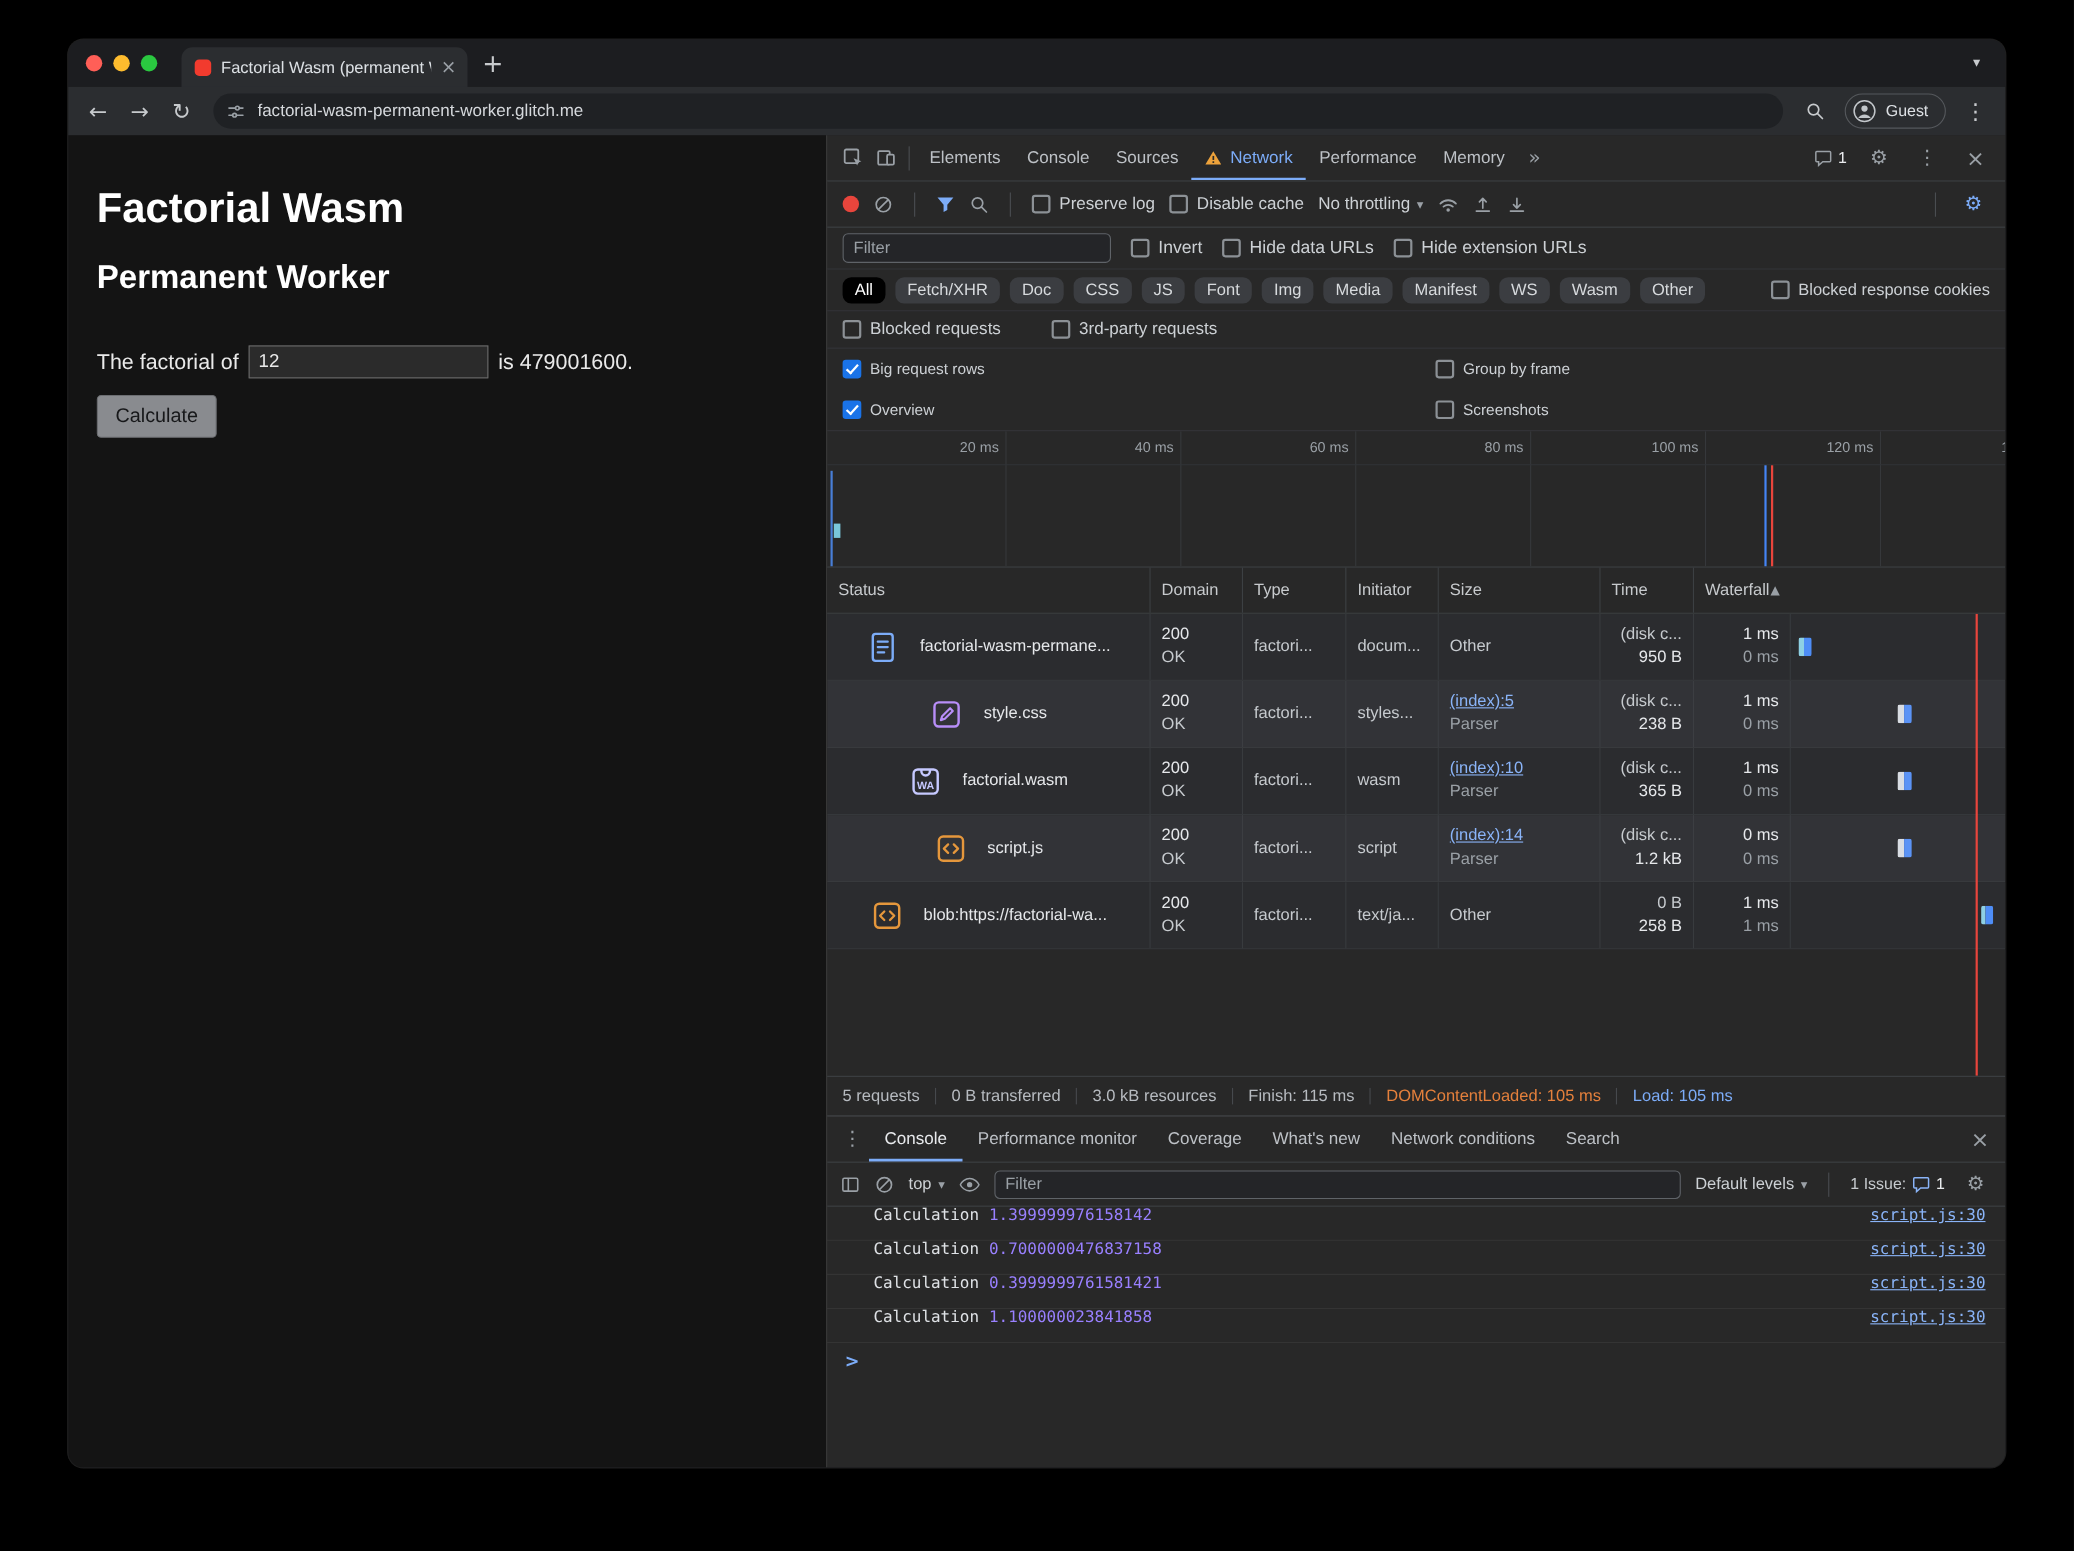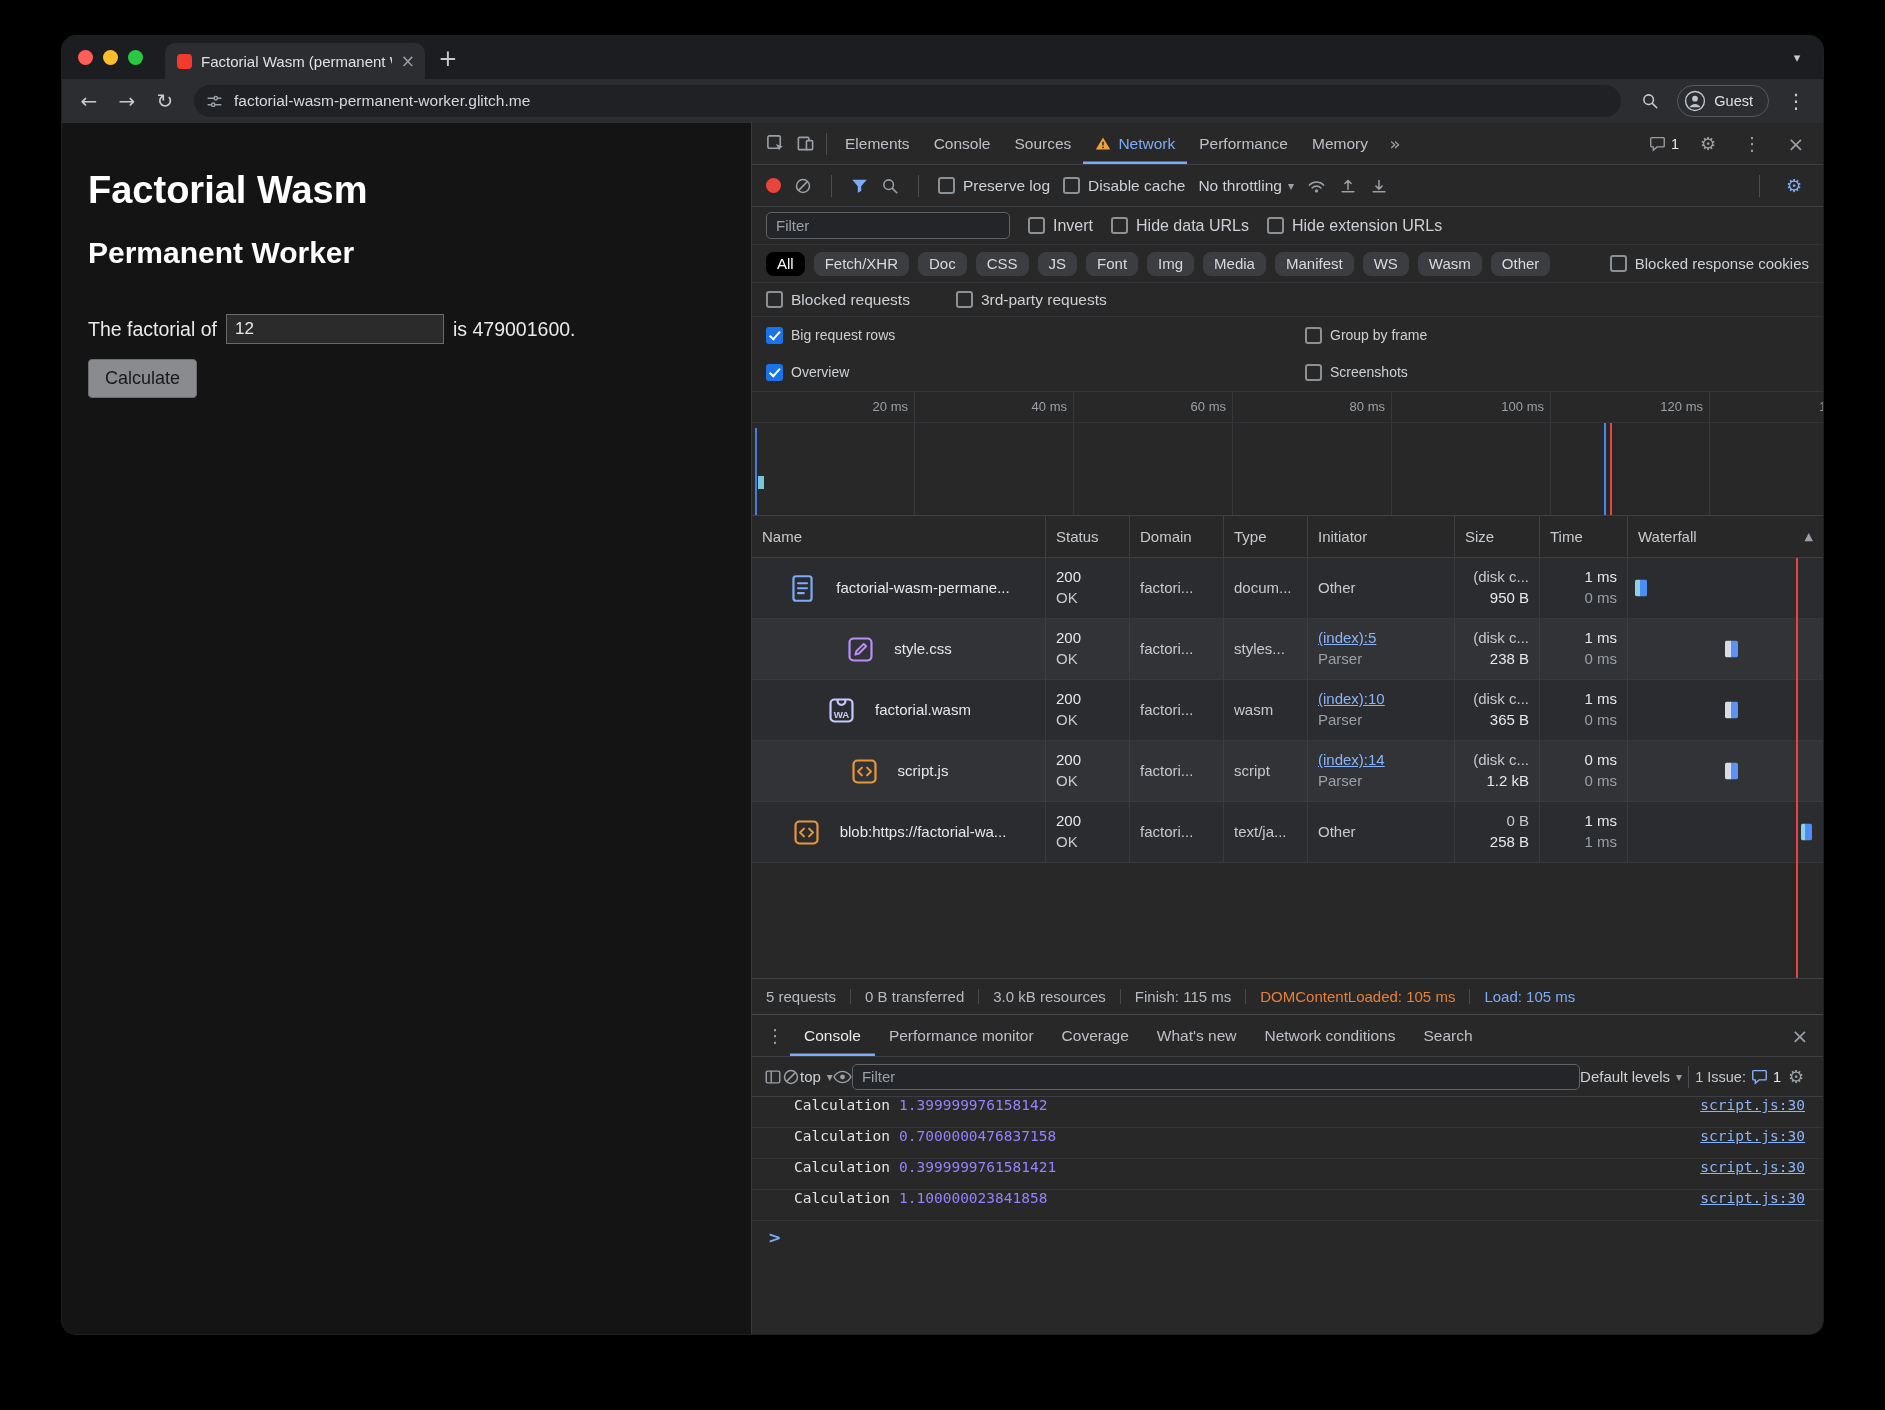--- a/index.html
+++ b/index.html
@@ -106,21 +106,21 @@
 
 .net-summary { flex:0 0 36px; display:flex; align-items:center; border-top:1px solid #3c4043; font-size:15px; color:#b7bbc0; padding:0 14px; white-space:nowrap; }
 .ssep { width:1px; height:15px; background:#46494d; margin:0 14px; }
 .sum-dcl { color:#e5803c; }
 .sum-load { color:#7cacf8; }
 
 .drawer { flex:0 0 320px; display:flex; flex-direction:column; border-top:1px solid #46494d; min-height:0; }
 .drawer-tabs { flex:0 0 42px; display:flex; align-items:stretch; border-bottom:1px solid #3c4043; padding:0 8px; font-size:15.5px; }
 .drawer-tab { display:flex; align-items:center; padding:0 14px; color:#bdc1c6; white-space:nowrap; }
 .drawer-tab.active { color:#e8eaed; box-shadow:inset 0 -2.5px 0 #7cacf8; }
-.console-toolbar { flex:0 0 40px; display:flex; align-items:center; padding:0 12px; border-bottom:1px solid #3c4043; font-size:15px; }
+.console-toolbar { flex:0 0 40px; display:flex; align-items:center; gap:13px; padding:0 12px; border-bottom:1px solid #3c4043; font-size:15px; }
 .console-toolbar .dt-input { flex:1; min-width:0; height:26px; }
 .cmsg { flex:0 0 31px; display:flex; align-items:flex-start; padding:0 18px 0 42px; border-bottom:1px solid rgba(255,255,255,0.06); font-family:"DejaVu Sans Mono",monospace; font-size:14.5px; }
 .cmsg .lbl { color:#dfe2e6; }
 .cmsg .val { color:#9980ff; margin-left:9px; }
 .cmsg .src { margin-left:auto; color:#8ab4f8; text-decoration:underline; }
 .prompt { flex:0 0 32px; display:flex; align-items:center; padding:0 16px; color:#7cacf8; font-family:"DejaVu Sans Mono",monospace; font-size:16px; font-weight:bold; }
 .fill { flex:1; }
 </style>
 </head>
 <body>
@@ -375,21 +375,20 @@
         <span class="tml" style="left:957px">120 ms</span>
         <span class="tml" style="left:1116px">140 ms</span>
         <span class="ruler-line"></span>
         <span class="minibar" style="left:3px;top:36px;bottom:0;width:2px;background:#4e8df6;opacity:.85"></span>
         <span class="minibar" style="left:6px;top:84px;width:6px;height:13px;background:#79c6da"></span>
         <span class="evline" style="left:852px;background:#4585f5"></span>
         <span class="evline" style="left:858px;background:#e8453c"></span>
       </div>
 
       <div class="net-head ngrid">
-        <div class="hc">Name</div>
         <div class="hc">Status</div>
         <div class="hc">Domain</div>
         <div class="hc">Type</div>
         <div class="hc">Initiator</div>
         <div class="hc">Size</div>
         <div class="hc">Time</div>
         <div class="hc">
           <span>Waterfall</span>
           <span class="sortarr glyph">▲</span>
         </div>

